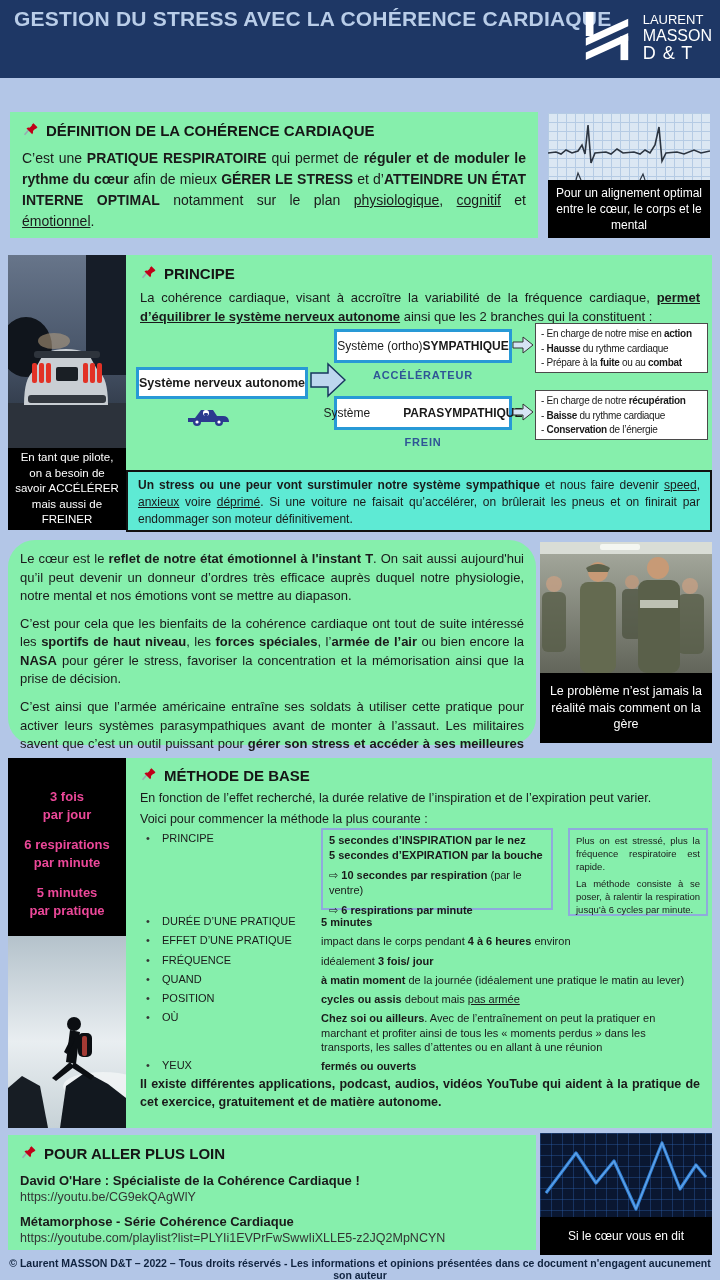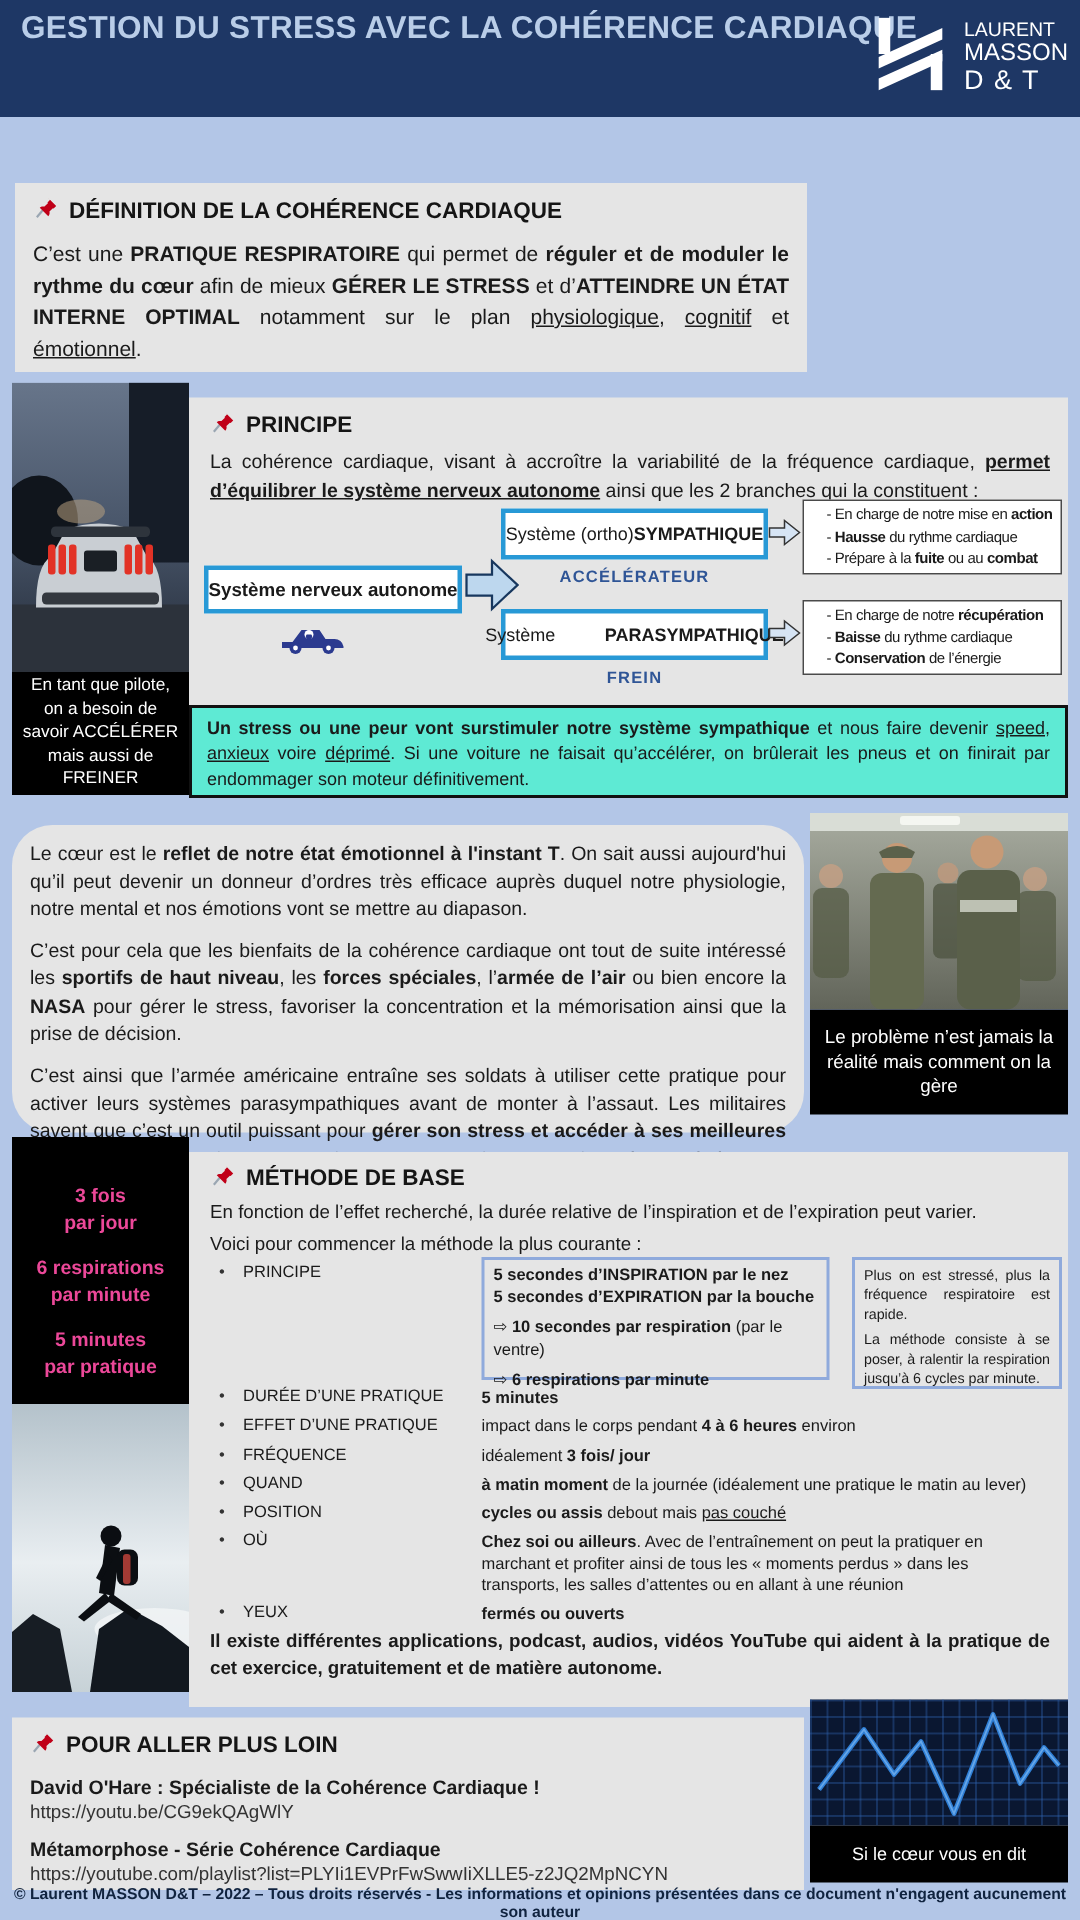--- a/index.html
+++ b/index.html
@@ -11,21 +11,21 @@
   .header{left:0;top:0;width:720px;height:78px;background:#1e3765;}
   .h-title{left:14px;top:7px;font-size:21px;font-weight:bold;color:#b9cde8;letter-spacing:.2px;white-space:nowrap;}
   .h-sub{left:14px;top:37px;font-size:19px;font-weight:bold;color:#fff;}
   .logo{right:8px;top:8px;display:flex;gap:9px;align-items:center;}
   .logo-text{color:#fff;line-height:1.08;text-align:left;}
   .logo-l1{font-size:13px;}
   .logo-l2{font-size:16px;}
   .logo-l3{font-size:18px;letter-spacing:1px;}
 
   
-  .panel{background:#e5e5e5;margin-top:10px;}
+  .panel{background:#86efac;}
 
   
   .pin-head{display:flex;align-items:center;gap:7px;font-weight:bold;font-size:15px;color:#151515;}
 
   
   .def-box{left:10px;top:112px;width:528px;height:126px;padding:8px 12px;box-sizing:border-box;}
   .def-body{margin-top:8px;font-size:14px;line-height:1.5;text-align:justify;}
 
   
   .ecg{left:548px;top:113px;width:162px;height:125px;}
@@ -39,21 +39,21 @@
   .pr-box{left:126px;top:255px;width:586px;height:215px;}
   .pr-head{position:absolute;left:14px;top:8px;}
   .pr-intro{position:absolute;left:14px;top:34px;width:560px;font-size:13px;line-height:1.45;text-align:justify;}
   .cyanbox{position:absolute;border:3px solid #2899d6;background:#fff;display:flex;align-items:center;justify-content:center;font-size:12px;white-space:nowrap;box-sizing:border-box;}
   .sna{left:10px;top:112px;width:172px;height:32px;font-size:12.5px;font-weight:bold;}
   .sym{left:208px;top:74px;width:178px;height:34px;}
   .par{left:208px;top:141px;width:178px;height:34px;gap:33px;}
   .role{position:absolute;width:178px;left:208px;text-align:center;font-size:11px;font-weight:bold;color:#2f5596;letter-spacing:.8px;}
   .role-a{top:114px;}
   .role-f{top:181px;}
-  .pointbox{position:absolute;left:409px;width:173px;height:50px;border:1px solid #4a4a4a;background:#fff;font-size:10px;letter-spacing:-.3px;line-height:1.45;padding:3px 15px;box-sizing:border-box;white-space:nowrap;overflow:hidden;}
+  .pointbox{position:absolute;left:409px;width:173px;height:50px;border:1px solid #4a4a4a;background:#fff;font-size:10px;letter-spacing:-.3px;line-height:1.45;padding:3px 5px;box-sizing:border-box;white-space:nowrap;overflow:hidden;}
   .pb1{top:68px;}
   .pb2{top:135px;}
   .bigarrow{left:184px;top:106px;}
   .smallarrow{position:absolute;left:386px;}
   .sa1{top:80px;}
   .sa2{top:147px;}
   .caricon{position:absolute;left:60px;top:148px;}
   .stress-box{left:126px;top:470px;width:586px;height:62px;border:2px solid #111;background:#5eead4;box-sizing:border-box;padding:5px 10px;font-size:12px;line-height:1.4;text-align:justify;}
 
   
@@ -124,20 +124,29 @@
         <svg width="17" height="17" viewBox="0 0 20 20">
           <path d="M3 17.4 L8.6 10.8" stroke="#9aa6b2" stroke-width="1.7" fill="none"></path>
           <path d="M11.4 1.8 l6.8 6.8 -2 2 -.6-.3 -2.7 2.7 c.4 1.7-.1 2.9-.9 3.7 L5.3 10 c.8-.8 2-1.3 3.7-.9 l2.7-2.7 -.3-.6 2-2z" fill="#c00018"></path>
         </svg>
       </span>
       <span>DÉFINITION DE LA  COHÉRENCE CARDIAQUE</span>
     </div>
     <div class="def-body"><span>C’est une </span><span style="font-weight: 700;">PRATIQUE RESPIRATOIRE</span><span> qui permet de </span><span style="font-weight: 700;">réguler et de moduler le rythme du cœur</span><span> afin de mieux </span><span style="font-weight: 700;">GÉRER LE STRESS</span><span> et d’</span><span style="font-weight: 700;">ATTEINDRE UN ÉTAT INTERNE OPTIMAL</span><span> notamment sur le plan </span><span style="text-decoration: underline;">physiologique</span><span>, </span><span style="text-decoration: underline;">cognitif</span><span> et </span><span style="text-decoration: underline;">émotionnel</span><span>.</span></div>
   </div>
 
+  <div class="abs ecg">
+    <div class="ecg-img">
+      <svg width="162" height="67" viewBox="0 0 162 67">
+        <path d="M0,40 L8,39 13,41 18,37 24,40 30,38 34,32 37,41 40,12 43,50 47,40 58,39 63,41 69,36 75,40 86,39 92,41 97,37 102,40 107,32 111,14 114,48 118,40 129,39 136,41 146,37 153,40 162,38" fill="none" stroke="#2b3440" stroke-width="1.6"></path>
+        <path d="M28,67 L30,60 33,67 M92,67 L95,61 97,67" fill="none" stroke="#2b3440" stroke-width="1.2"></path>
+      </svg>
+    </div>
+    <div class="caption ecg-cap">Pour un alignement optimal entre le cœur, le corps et le mental</div>
+  </div>
 
   <div class="abs car-img">
     <svg width="118" height="193" viewBox="0 0 118 193">
       <defs>
         <linearGradient id="dusk" x1="0" y1="0" x2="0" y2="1">
           <stop offset="0" stop-color="#67758a"></stop>
             <stop offset=".5" stop-color="#49566a"></stop>
             <stop offset="1" stop-color="#232b38"></stop>
         </linearGradient>
       </defs>
@@ -348,21 +357,21 @@
       <div class="mrow">
         <div class="lab"><span class="bul">•</span><span>FRÉQUENCE</span></div>
         <div class="val"><span>idéalement </span><span style="font-weight: 700;">3 fois/ jour</span></div>
       </div>
       <div class="mrow">
         <div class="lab"><span class="bul">•</span><span>QUAND</span></div>
         <div class="val"><span style="font-weight: 700;">à matin moment</span><span> de la journée (idéalement une pratique le matin au lever)</span></div>
       </div>
       <div class="mrow">
         <div class="lab"><span class="bul">•</span><span>POSITION</span></div>
-        <div class="val"><span style="font-weight: 700;">cycles ou assis</span><span> debout mais </span><span style="text-decoration: underline;">pas couché</span></div>
+        <div class="val"><span style="font-weight: 700;">cycles ou assis</span><span> debout mais </span><span style="text-decoration: underline;">pas armée</span></div>
       </div>
       <div class="mrow">
         <div class="lab"><span class="bul">•</span><span>OÙ</span></div>
         <div class="val"><span style="font-weight: 700;">Chez soi ou ailleurs</span><span>. Avec de l’entraînement on peut la pratiquer en marchant et profiter ainsi de tous les « moments perdus » dans les transports, les salles d’attentes ou en allant à une réunion</span></div>
       </div>
       <div class="mrow">
         <div class="lab"><span class="bul">•</span><span>YEUX</span></div>
         <div class="val"><span style="font-weight: 700;">fermés ou ouverts</span></div>
       </div>
     </div>

